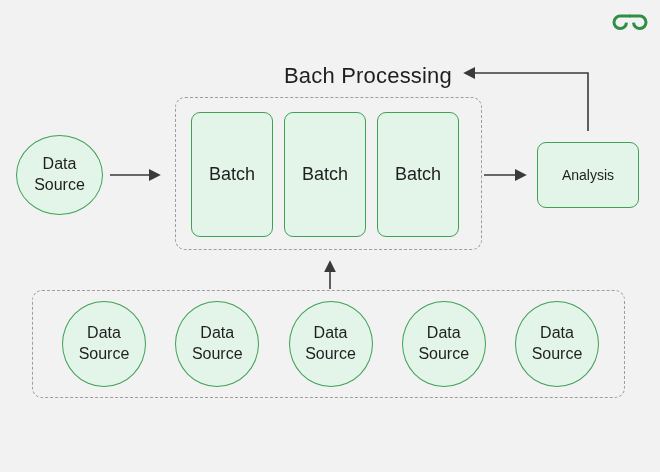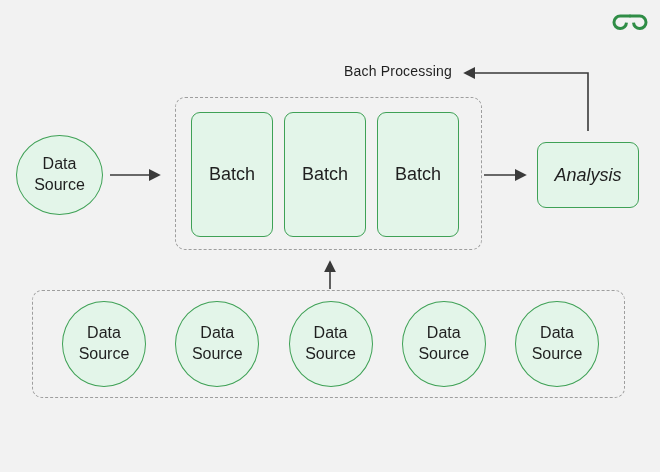--- a/index.html
+++ b/index.html
@@ -25,21 +25,21 @@
     position: absolute;
     left: 611px; top: 11px;
     width: 38px; height: 21px;
   }
   .logo svg { display: block; width: 100%; height: 100%; }
   .title-label {
     position: absolute;
     left: 240px; top: 63px;
     width: 212px;
     text-align: right;
-    font-size: 14px;
+    font-size: 22px;
     letter-spacing: 0.2px;
     color: #1f1f1f;
     white-space: nowrap;
   }
   .node {
     position: absolute;
     background: #e3f5e9;
     border: 1.5px solid #3fa156;
     box-sizing: border-box;
     display: flex;
@@ -79,22 +79,21 @@
     border: 1.5px solid #3fa156;
     box-sizing: border-box;
     display: flex;
     align-items: center;
     justify-content: center;
   }
   .analysis-node {
     left: 537px; top: 142px;
     width: 102px; height: 66px;
     border-radius: 9px;
-    font-size: 18px;
-    font-style: italic;
+    font-size: 14px;
   }
   .source-group {
     left: 32px; top: 290px;
     width: 593px; height: 108px;
     display: flex;
     align-items: center;
     justify-content: space-between;
     padding: 0 25px 0 29px;
   }
   .source-node {

